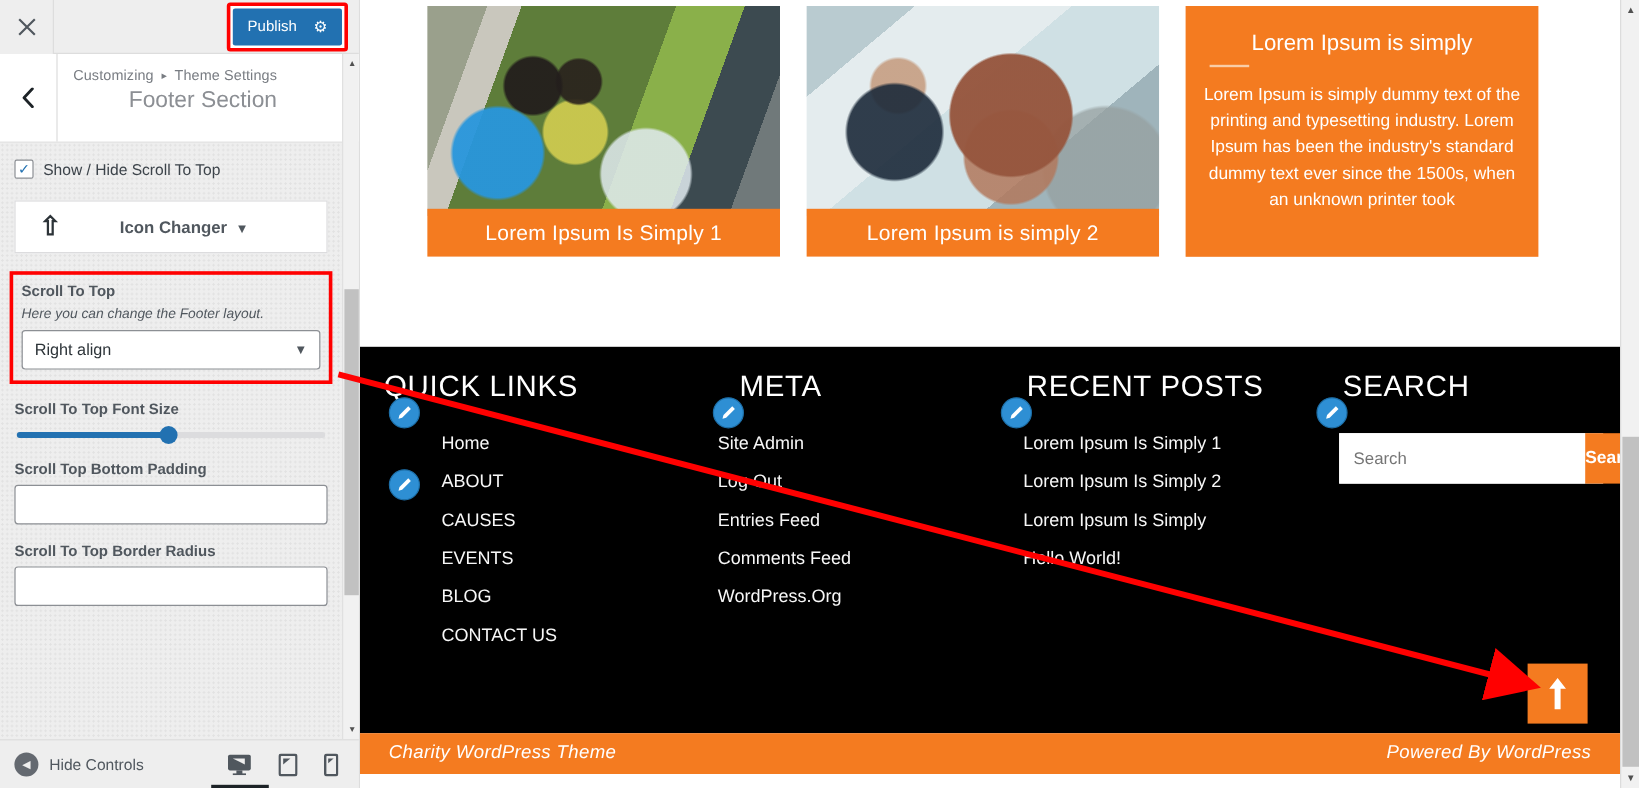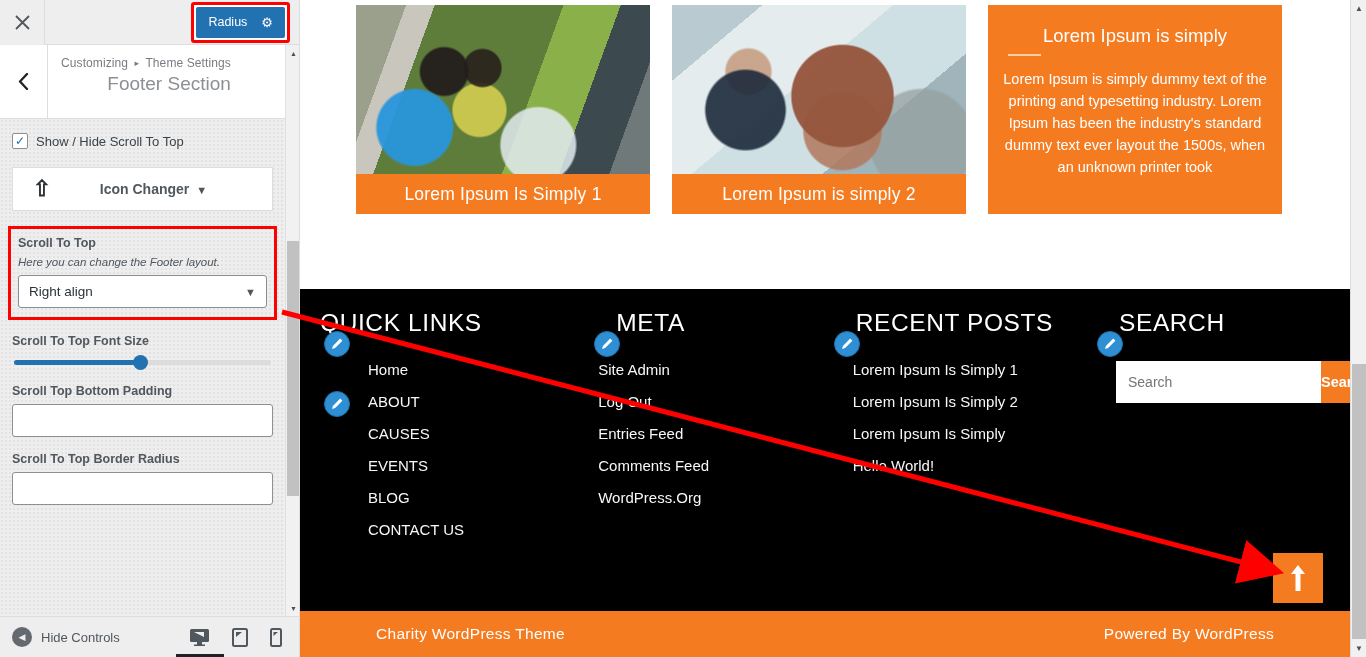--- a/index.html
+++ b/index.html
@@ -149,22 +149,22 @@
   .searchbox { display:flex; width:220px; height:42px; background:#fff; }
   .searchbox input { flex:1; border:0; outline:0; padding:0 12px; font-size:14px; color:#555;
      font-family:"Liberation Sans",sans-serif; background:#fff; }
   .searchbox button { width:72px; background:#f47b20; color:#fff; border:0; font-size:14.5px;
      font-weight:bold; cursor:pointer; font-family:"Liberation Sans",sans-serif;}
 
   .scrolltop-btn { position:absolute; right:27px; bottom:8px; width:50px; height:50px;
      background:#f47b20; display:flex; align-items:center; justify-content:center; cursor:pointer;}
   .scrolltop-btn svg { display:block; }
 
-  .botbar { position:absolute; left:0; top:611px; width:1050px; height:46px; background:#f47b20;
-     display:flex; align-items:center; justify-content:space-between; padding:0 76px; }
+  .botbar { position:absolute; left:0; top:611px; width:1050px; height:34px; background:#f47b20;
+     display:flex; align-items:center; justify-content:space-between; padding:0 24px;font-style:italic; }
   .botbar span { color:#fff; font-size:15.5px; letter-spacing:.3px; }
 
   
   .pv-scroll { position:absolute; left:1350px; top:0; width:16px; height:657px; background:#f1f1f1;
      border-left:1px solid #dcdcdc; }
   .pv-scroll .up,.pv-scroll .dn { position:absolute; left:0; width:16px; height:17px;
      display:flex; align-items:center; justify-content:center; color:#505050; font-size:8px;}
   .pv-scroll .up { top:0;} .pv-scroll .dn { bottom:0;}
   .pv-scroll .thumb { position:absolute; left:1px; width:14px; top:364px; height:275px;
      background:#c1c1c1; cursor:pointer;}
@@ -181,21 +181,21 @@
 
     <div class="cz-header">
       <div class="cz-close">
         <svg width="15" height="15" viewBox="0 0 15 15">
             <path d="M1 1 L14 14 M14 1 L1 14" stroke="#50575e" stroke-width="1.8" fill="none"></path>
           </svg>
       </div>
       <div class="cz-pubwrap">
         <div class="cz-publish-hl">
           <div class="cz-publish">
-            <span>Radius</span>
+            <span>Publish</span>
             <span class="gear">⚙</span>
           </div>
         </div>
       </div>
     </div>
 
     <div class="cz-panel-head">
       <div class="cz-back">
         <svg width="11" height="17" viewBox="0 0 11 17">
             <path d="M9 1 L2 8.5 L9 16" stroke="#1d2327" stroke-width="2.3" fill="none" stroke-linecap="round" stroke-linejoin="round"></path>
@@ -300,21 +300,21 @@
         <div class="photo ph1"></div>
         <div class="cap">Lorem Ipsum Is Simply 1</div>
       </div>
       <div class="card">
         <div class="photo ph2"></div>
         <div class="cap">Lorem Ipsum is simply 2</div>
       </div>
       <div class="card plain">
         <div class="t">Lorem Ipsum is simply</div>
         <div class="rule"></div>
-        <div class="p">Lorem Ipsum is simply dummy text of the printing and typesetting industry. Lorem Ipsum has been the industry's standard dummy text ever layout the 1500s, when an unknown printer took</div>
+        <div class="p">Lorem Ipsum is simply dummy text of the printing and typesetting industry. Lorem Ipsum has been the industry's standard dummy text ever since the 1500s, when an unknown printer took</div>
       </div>
     </div>
 
     <div class="pfooter">
 
       <div class="cols">
 
         <div class="col" style="width:280px;">
           <div class="edit-pin" style="left:4px; top:22px;">
             <svg width="14" height="14" viewBox="0 0 14 14">

